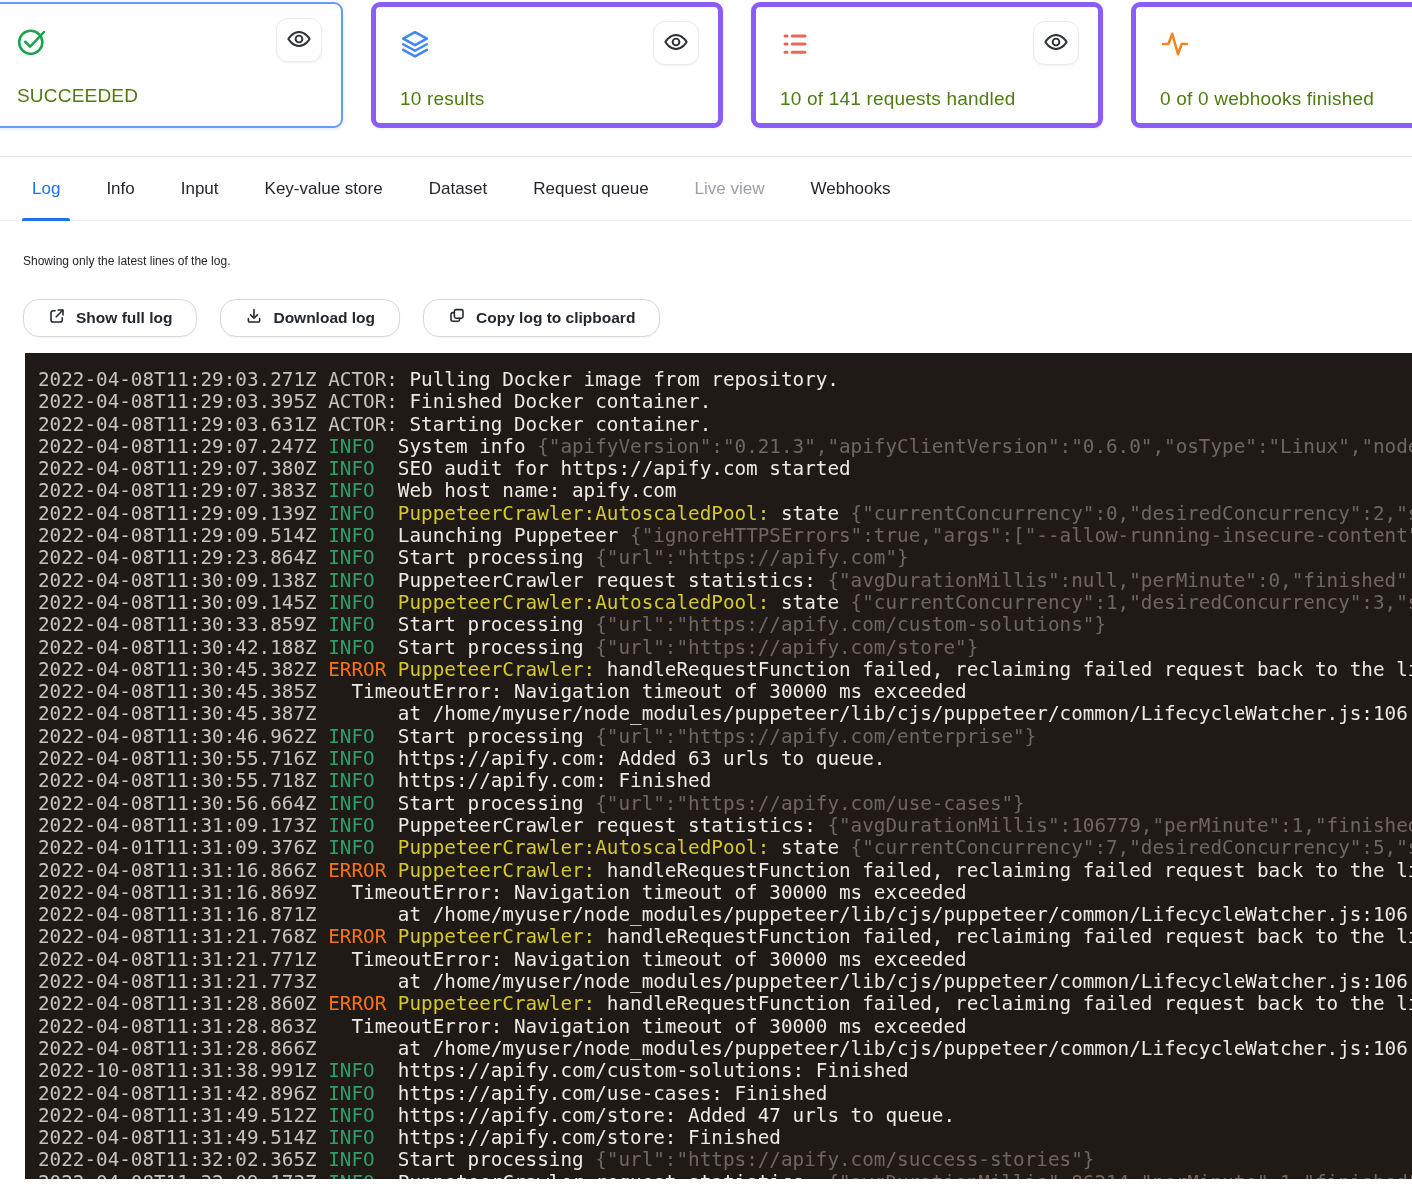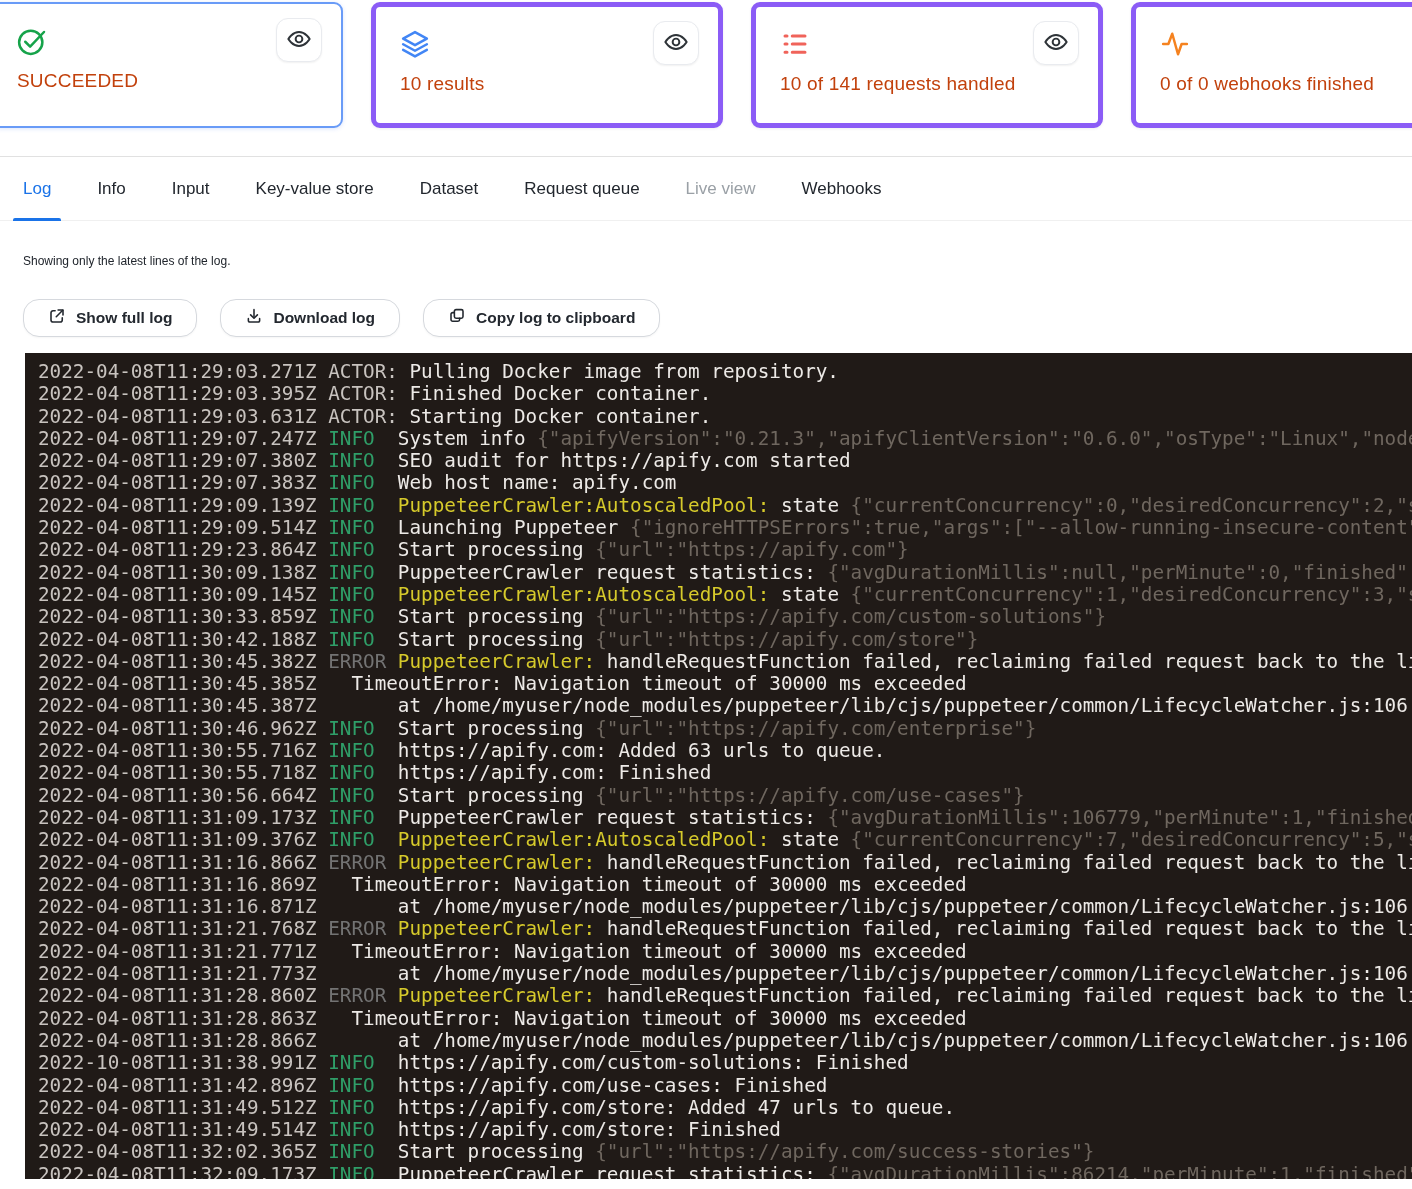--- a/index.html
+++ b/index.html
@@ -12,50 +12,50 @@
           background:#fff; border:5px solid #8b5cf6; border-radius:9px;
           box-shadow:0 1px 3px rgba(20,30,50,.07); }
   .card.selected { border:2px solid #699bf7; box-shadow:0 1px 4px rgba(60,110,240,.18); }
   .card-icon { position:absolute; left:24px; top:22px; width:30px; height:30px; color:var(--accent,#444); }
   .card-icon svg { width:30px; height:30px; overflow:visible; }
   .eye-btn { position:absolute; right:19px; top:14px; width:46px; height:44px;
              background:#fff; border:1px solid #e9ebef; border-radius:12px;
              box-shadow:0 1px 2px rgba(0,0,0,.06); display:flex; align-items:center;
              justify-content:center; color:#2e3338; cursor:pointer; }
   .eye-btn svg { width:26px; height:26px; }
-  .card-label { position:absolute; left:24px; top:66px; font-size:19px; color:#c2410c;
+  .card-label { position:absolute; left:24px; top:81px; font-size:19px; color:#4d7c0f;
                 white-space:nowrap; letter-spacing:.2px; }
 
   
   .tabs { margin-top:28px; height:65px; border-top:1px solid #e1e1e1; border-bottom:1px solid #f0f0f0;
-          display:flex; align-items:center; padding-left:23px; gap:46px; }
+          display:flex; align-items:center; padding-left:32px; gap:46px; }
   .tab { position:relative; height:100%; display:flex; align-items:center;
          font-size:17px; color:#22272e; cursor:pointer; white-space:nowrap; }
   .tab.active { color:#1a73e8; }
   .tab.active::after { content:""; position:absolute; left:-10px; right:-10px; bottom:-1px;
                        height:3px; background:#1a73e8; border-radius:2px 2px 0 0; }
   .tab.disabled { color:#9aa0a6; cursor:default; }
 
   
   .notice { margin:33px 0 0 23px; font-size:12px; color:#20252c; }
   .log-actions { margin:31px 0 0 23px; display:flex; gap:23px; }
   .btn { height:38px; display:inline-flex; align-items:center; gap:10px; padding:0 24px;
          background:#fff; border:1px solid #d6d9de; border-radius:16px;
          font-family:"Liberation Sans", sans-serif; font-size:15.5px; font-weight:600;
          color:#23282f; box-shadow:0 1px 2px rgba(0,0,0,.04); cursor:pointer; }
   .btn svg { width:18px; height:18px; color:#23282f; }
 
   
   .terminal { margin:16px 0 0 25px; width:1387px; height:826px; background:#201a17;
-              padding:8px 0 0 13px; overflow:hidden;
+              padding:16px 0 0 13px; overflow:hidden;
               font-family:"DejaVu Sans Mono", monospace; font-size:19.3px; line-height:22.3px; }
   .log-line { white-space:pre; }
   .ts    { color:#c8c3bf; }
   .lv-in { color:#2f9e68; }
-  .lv-er { color:#737373; }
+  .lv-er { color:#f97316; }
   .yl    { color:#d6ca2b; }
   .wh    { color:#edeae7; }
   .dm    { color:#6f675f; }
 </style>
 </head>
 <body>
 
 <div class="cards">
 
   <div class="card selected" style="--accent: #16a34a;">
@@ -183,21 +183,21 @@
     <div class="log-line"><span class="ts">2022-04-08T11:30:33.859Z </span><span class="lv-in">INFO</span><span class="wh">  Start processing </span><span class="dm">{"url":"https://apify.com/custom-solutions"}</span></div>
     <div class="log-line"><span class="ts">2022-04-08T11:30:42.188Z </span><span class="lv-in">INFO</span><span class="wh">  Start processing </span><span class="dm">{"url":"https://apify.com/store"}</span></div>
     <div class="log-line"><span class="ts">2022-04-08T11:30:45.382Z </span><span class="lv-er">ERROR</span><span class="yl"> PuppeteerCrawler:</span><span class="wh"> handleRequestFunction failed, reclaiming failed request back to the list or queue.</span></div>
     <div class="log-line"><span class="ts">2022-04-08T11:30:45.385Z </span><span class="wh">  TimeoutError: Navigation timeout of 30000 ms exceeded</span></div>
     <div class="log-line"><span class="ts">2022-04-08T11:30:45.387Z </span><span class="wh">      at /home/myuser/node_modules/puppeteer/lib/cjs/puppeteer/common/LifecycleWatcher.js:106:111</span></div>
     <div class="log-line"><span class="ts">2022-04-08T11:30:46.962Z </span><span class="lv-in">INFO</span><span class="wh">  Start processing </span><span class="dm">{"url":"https://apify.com/enterprise"}</span></div>
     <div class="log-line"><span class="ts">2022-04-08T11:30:55.716Z </span><span class="lv-in">INFO</span><span class="wh">  https://apify.com: Added 63 urls to queue.</span></div>
     <div class="log-line"><span class="ts">2022-04-08T11:30:55.718Z </span><span class="lv-in">INFO</span><span class="wh">  https://apify.com: Finished</span></div>
     <div class="log-line"><span class="ts">2022-04-08T11:30:56.664Z </span><span class="lv-in">INFO</span><span class="wh">  Start processing </span><span class="dm">{"url":"https://apify.com/use-cases"}</span></div>
     <div class="log-line"><span class="ts">2022-04-08T11:31:09.173Z </span><span class="lv-in">INFO</span><span class="wh">  PuppeteerCrawler request statistics: </span><span class="dm">{"avgDurationMillis":106779,"perMinute":1,"finished":1,"failed":0,"retries":3}</span></div>
-    <div class="log-line"><span class="ts">2022-04-08T11:31:09.376Z </span><span class="lv-in">INFO</span><span class="yl">  PuppeteerCrawler:AutoscaledPool:</span><span class="wh"> state </span><span class="dm">{"currentConcurrency":7,"desiredConcurrency":5,"systemStatus":{"isSystemIdle":false}}</span></div>
+    <div class="log-line"><span class="ts">2022-04-01T11:31:09.376Z </span><span class="lv-in">INFO</span><span class="yl">  PuppeteerCrawler:AutoscaledPool:</span><span class="wh"> state </span><span class="dm">{"currentConcurrency":7,"desiredConcurrency":5,"systemStatus":{"isSystemIdle":false}}</span></div>
     <div class="log-line"><span class="ts">2022-04-08T11:31:16.866Z </span><span class="lv-er">ERROR</span><span class="yl"> PuppeteerCrawler:</span><span class="wh"> handleRequestFunction failed, reclaiming failed request back to the list or queue.</span></div>
     <div class="log-line"><span class="ts">2022-04-08T11:31:16.869Z </span><span class="wh">  TimeoutError: Navigation timeout of 30000 ms exceeded</span></div>
     <div class="log-line"><span class="ts">2022-04-08T11:31:16.871Z </span><span class="wh">      at /home/myuser/node_modules/puppeteer/lib/cjs/puppeteer/common/LifecycleWatcher.js:106:111</span></div>
     <div class="log-line"><span class="ts">2022-04-08T11:31:21.768Z </span><span class="lv-er">ERROR</span><span class="yl"> PuppeteerCrawler:</span><span class="wh"> handleRequestFunction failed, reclaiming failed request back to the list or queue.</span></div>
     <div class="log-line"><span class="ts">2022-04-08T11:31:21.771Z </span><span class="wh">  TimeoutError: Navigation timeout of 30000 ms exceeded</span></div>
     <div class="log-line"><span class="ts">2022-04-08T11:31:21.773Z </span><span class="wh">      at /home/myuser/node_modules/puppeteer/lib/cjs/puppeteer/common/LifecycleWatcher.js:106:111</span></div>
     <div class="log-line"><span class="ts">2022-04-08T11:31:28.860Z </span><span class="lv-er">ERROR</span><span class="yl"> PuppeteerCrawler:</span><span class="wh"> handleRequestFunction failed, reclaiming failed request back to the list or queue.</span></div>
     <div class="log-line"><span class="ts">2022-04-08T11:31:28.863Z </span><span class="wh">  TimeoutError: Navigation timeout of 30000 ms exceeded</span></div>
     <div class="log-line"><span class="ts">2022-04-08T11:31:28.866Z </span><span class="wh">      at /home/myuser/node_modules/puppeteer/lib/cjs/puppeteer/common/LifecycleWatcher.js:106:111</span></div>
     <div class="log-line"><span class="ts">2022-10-08T11:31:38.991Z </span><span class="lv-in">INFO</span><span class="wh">  https://apify.com/custom-solutions: Finished</span></div>

